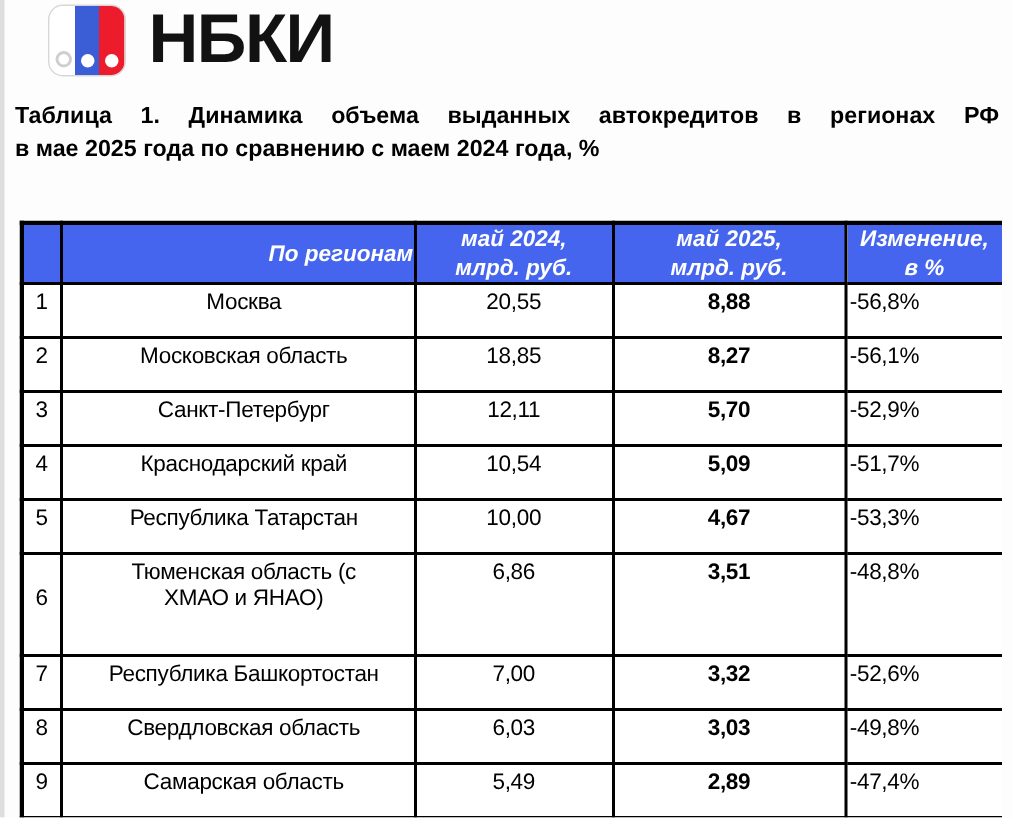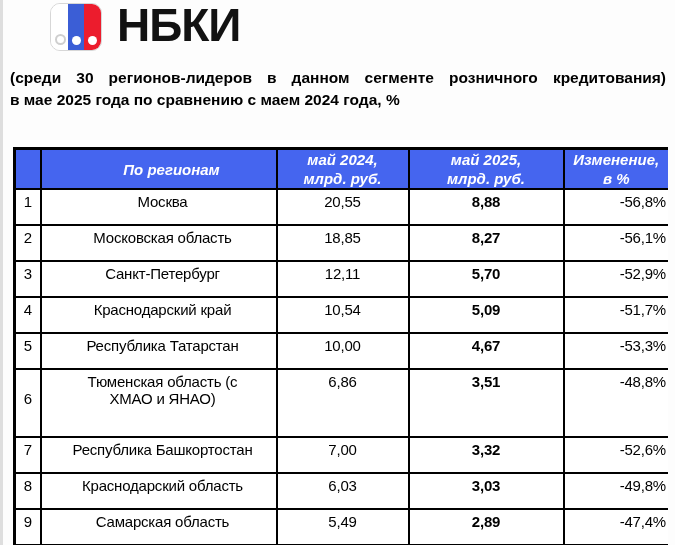--- a/index.html
+++ b/index.html
@@ -8,21 +8,21 @@
     background:#fdfdfd;
     font-family:"Liberation Sans","DejaVu Sans",sans-serif;
     color:#000;
   }
   .left-edge{
     position:absolute;left:0;top:0;width:3px;height:545px;
     background:#dedede;
   }
   
   .logo-row{
-    position:absolute;left:50px;top:3px;
+    position:absolute;left:32px;top:3px;
     display:flex;align-items:flex-start;
   }
   .flag-icon{
     width:50px;height:46px;border-radius:10px;overflow:hidden;
     border:1px solid #d7d7d7;display:flex;position:relative;
     background:#fff;flex:0 0 auto;
   }
   .stripe{flex:1 1 0;height:100%;}
   .stripe.white{background:#ffffff;}
   .stripe.blue{background:#3b5ed6;}
@@ -57,53 +57,53 @@
     border-collapse:collapse;table-layout:fixed;width:655px;
     border:3px solid #000;
   }
   th,td{border:2px solid #000;overflow:hidden;}
   th{
     background:#4565ef;color:#ffffff;
     font-weight:bold;font-style:italic;font-size:15px;line-height:19px;
     height:38px;vertical-align:middle;text-align:center;
     white-space:pre-line;padding:0;
   }
-  th.region-h{text-align:center;padding-left:26px;}
+  th.region-h{text-align:right;padding-left:26px;}
   td{
     font-size:15px;line-height:17px;vertical-align:top;
     padding:3px 2px 0 2px;height:31px;background:#fff;
     letter-spacing:-0.2px;
   }
   tr.tall td{height:51px;}
   tr.tall td.num{vertical-align:middle;padding-bottom:12px;}
   td.num{text-align:center;}
   td.region{text-align:center;padding-left:10px;white-space:pre-line;}
   td.val{text-align:center;}
   td.v25{text-align:center;font-weight:bold;}
-  td.chg{text-align:right;}
+  td.chg{text-align:left;}
 </style>
 </head>
 <body>
 
 <div class="left-edge"></div>
 
 <div class="logo-row">
   <div class="flag-icon">
     <div class="stripe white"></div>
     <div class="stripe blue"></div>
     <div class="stripe red"></div>
     <div class="dot d1"></div>
     <div class="dot d2"></div>
     <div class="dot d3"></div>
   </div>
   <div class="wordmark">НБКИ</div>
 </div>
 
 <div class="title-block">
-  <div class="title-line just">(среди 30 регионов-лидеров в данном сегменте розничного кредитования)</div>
+  <div class="title-line just">Таблица 1. Динамика объема выданных автокредитов в регионах РФ</div>
   <div class="title-line">в мае 2025 года по сравнению с маем 2024 года, %</div>
 </div>
 
 <div class="table-wrap">
   <table>
     <colgroup>
       <col style="width:26px">
         <col style="width:236px">
         <col style="width:132px">
         <col style="width:155px">
@@ -167,21 +167,21 @@
       </tr>
       <tr>
         <td class="num">7</td>
         <td class="region">Республика Башкортостан</td>
         <td class="val">7,00</td>
         <td class="v25">3,32</td>
         <td class="chg">-52,6%</td>
       </tr>
       <tr>
         <td class="num">8</td>
-        <td class="region">Краснодарский область</td>
+        <td class="region">Свердловская область</td>
         <td class="val">6,03</td>
         <td class="v25">3,03</td>
         <td class="chg">-49,8%</td>
       </tr>
       <tr>
         <td class="num">9</td>
         <td class="region">Самарская область</td>
         <td class="val">5,49</td>
         <td class="v25">2,89</td>
         <td class="chg">-47,4%</td>

